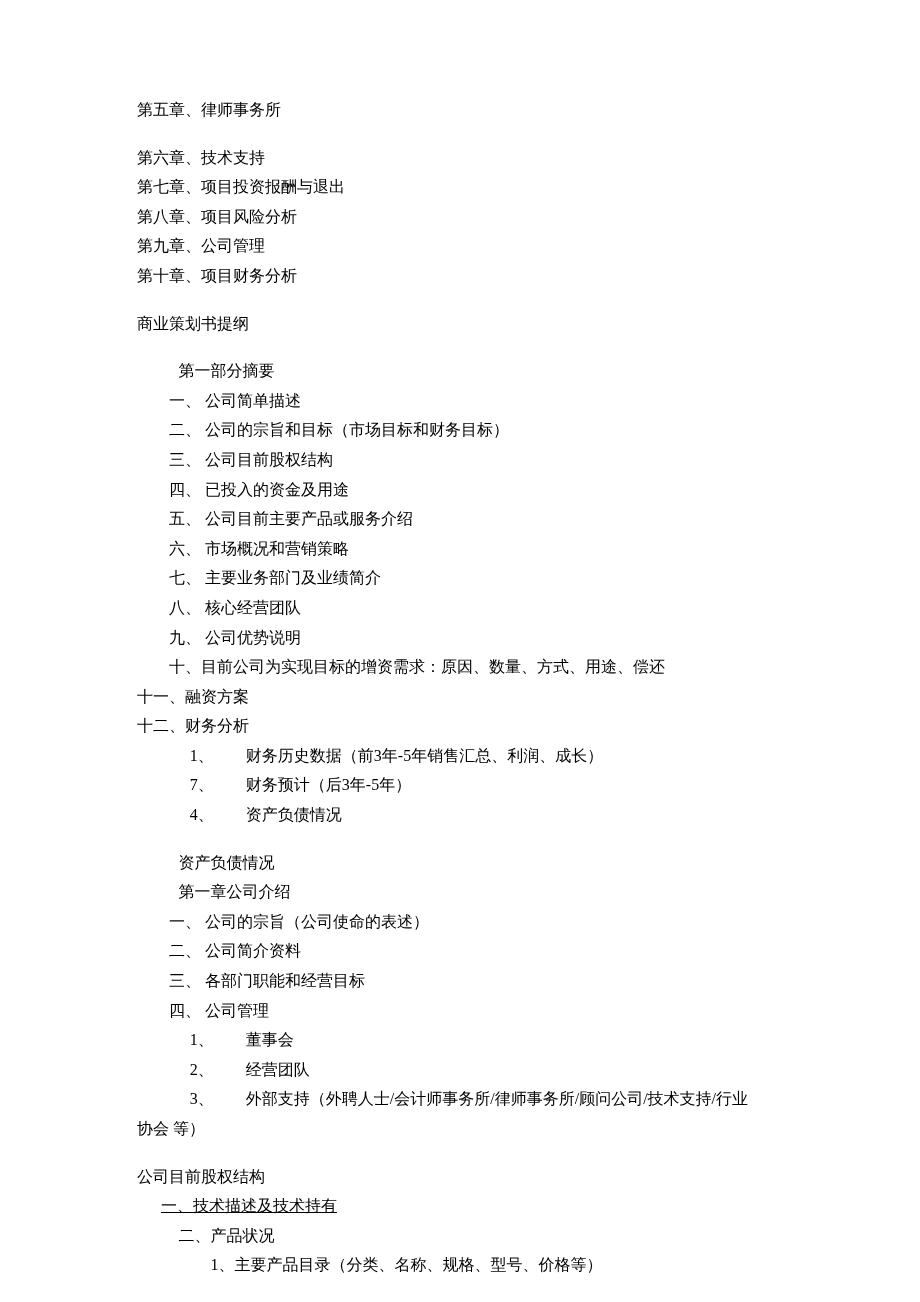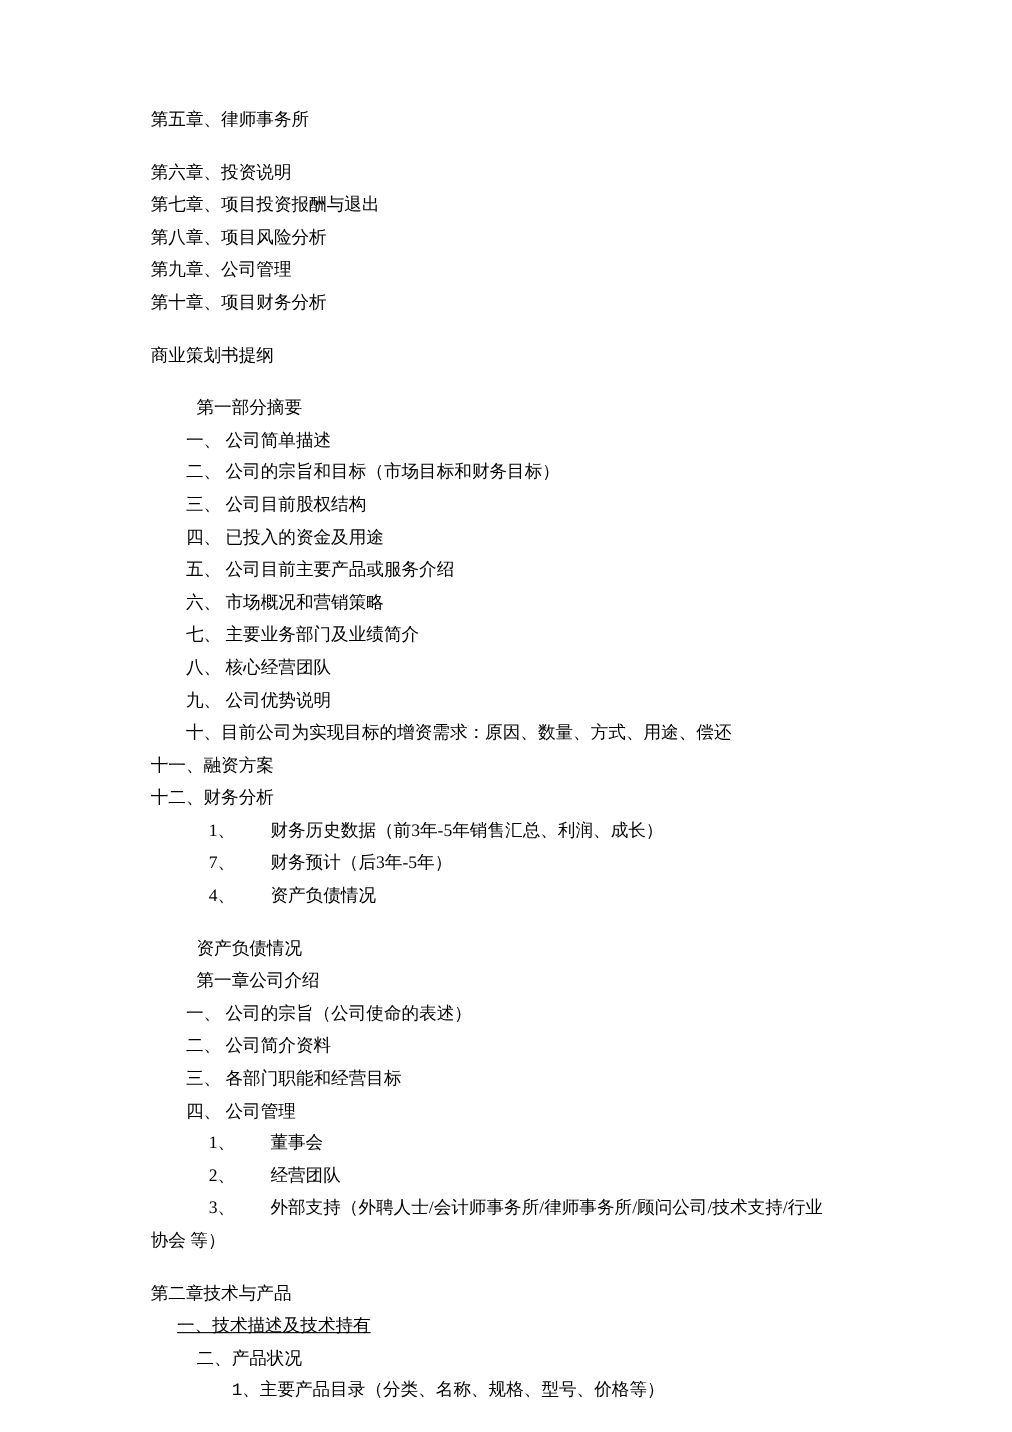--- a/index.html
+++ b/index.html
@@ -15,30 +15,30 @@
     line-height: 1.85;
     padding: 95px 137px 95px 137px;
     box-sizing: border-box;
   }
   .bold { font-weight: normal; }
   .chapter-line { }
   .indent-1 { padding-left: 2em; }
   .indent-1b { padding-left: 2.6em; }
   .indent-15 { padding-left: 1.5em; text-decoration: underline; }
   .indent-2 { padding-left: 3.3em; }
-  .indent-3 { padding-left: 4.6em; font-family: Liberation Mono, monospace; }
+  .indent-3 { padding-left: 4.6em; }
   .spacer { height: 18px; }
 </style>
 </head>
 <body>
 
 <div class="chapter-line">第五章、律师事务所</div>
 <div class="spacer"></div>
 
-<div class="chapter-line">第六章、投资说明</div>
+<div class="chapter-line">第六章、技术支持</div>
 <div class="chapter-line">第七章、项目投资报酬与退出</div>
 <div class="chapter-line">第八章、项目风险分析</div>
 <div class="chapter-line">第九章、公司管理</div>
 <div class="chapter-line">第十章、项目财务分析</div>
 
 <div class="spacer"></div>
 
 <div class="bold">商业策划书提纲</div>
 
 <div class="spacer"></div>
@@ -68,16 +68,16 @@
 <div class="indent-1">二、 公司简介资料</div>
 <div class="indent-1">三、 各部门职能和经营目标</div>
 <div class="indent-1">四、 公司管理</div>
 <div class="indent-2">1、　　董事会</div>
 <div class="indent-2">2、　　经营团队</div>
 <div class="indent-2">3、　　外部支持（外聘人士/会计师事务所/律师事务所/顾问公司/技术支持/行业</div>
 <div>协会 等）</div>
 
 <div class="spacer"></div>
 
-<div class="bold">第二章技术与产品</div>
+<div class="bold">公司目前股权结构</div>
 <div class="indent-15">一、技术描述及技术持有</div>
 <div class="indent-1b">二、产品状况</div>
 <div class="indent-3">1、主要产品目录（分类、名称、规格、型号、价格等）</div>
 
 </body></html>

